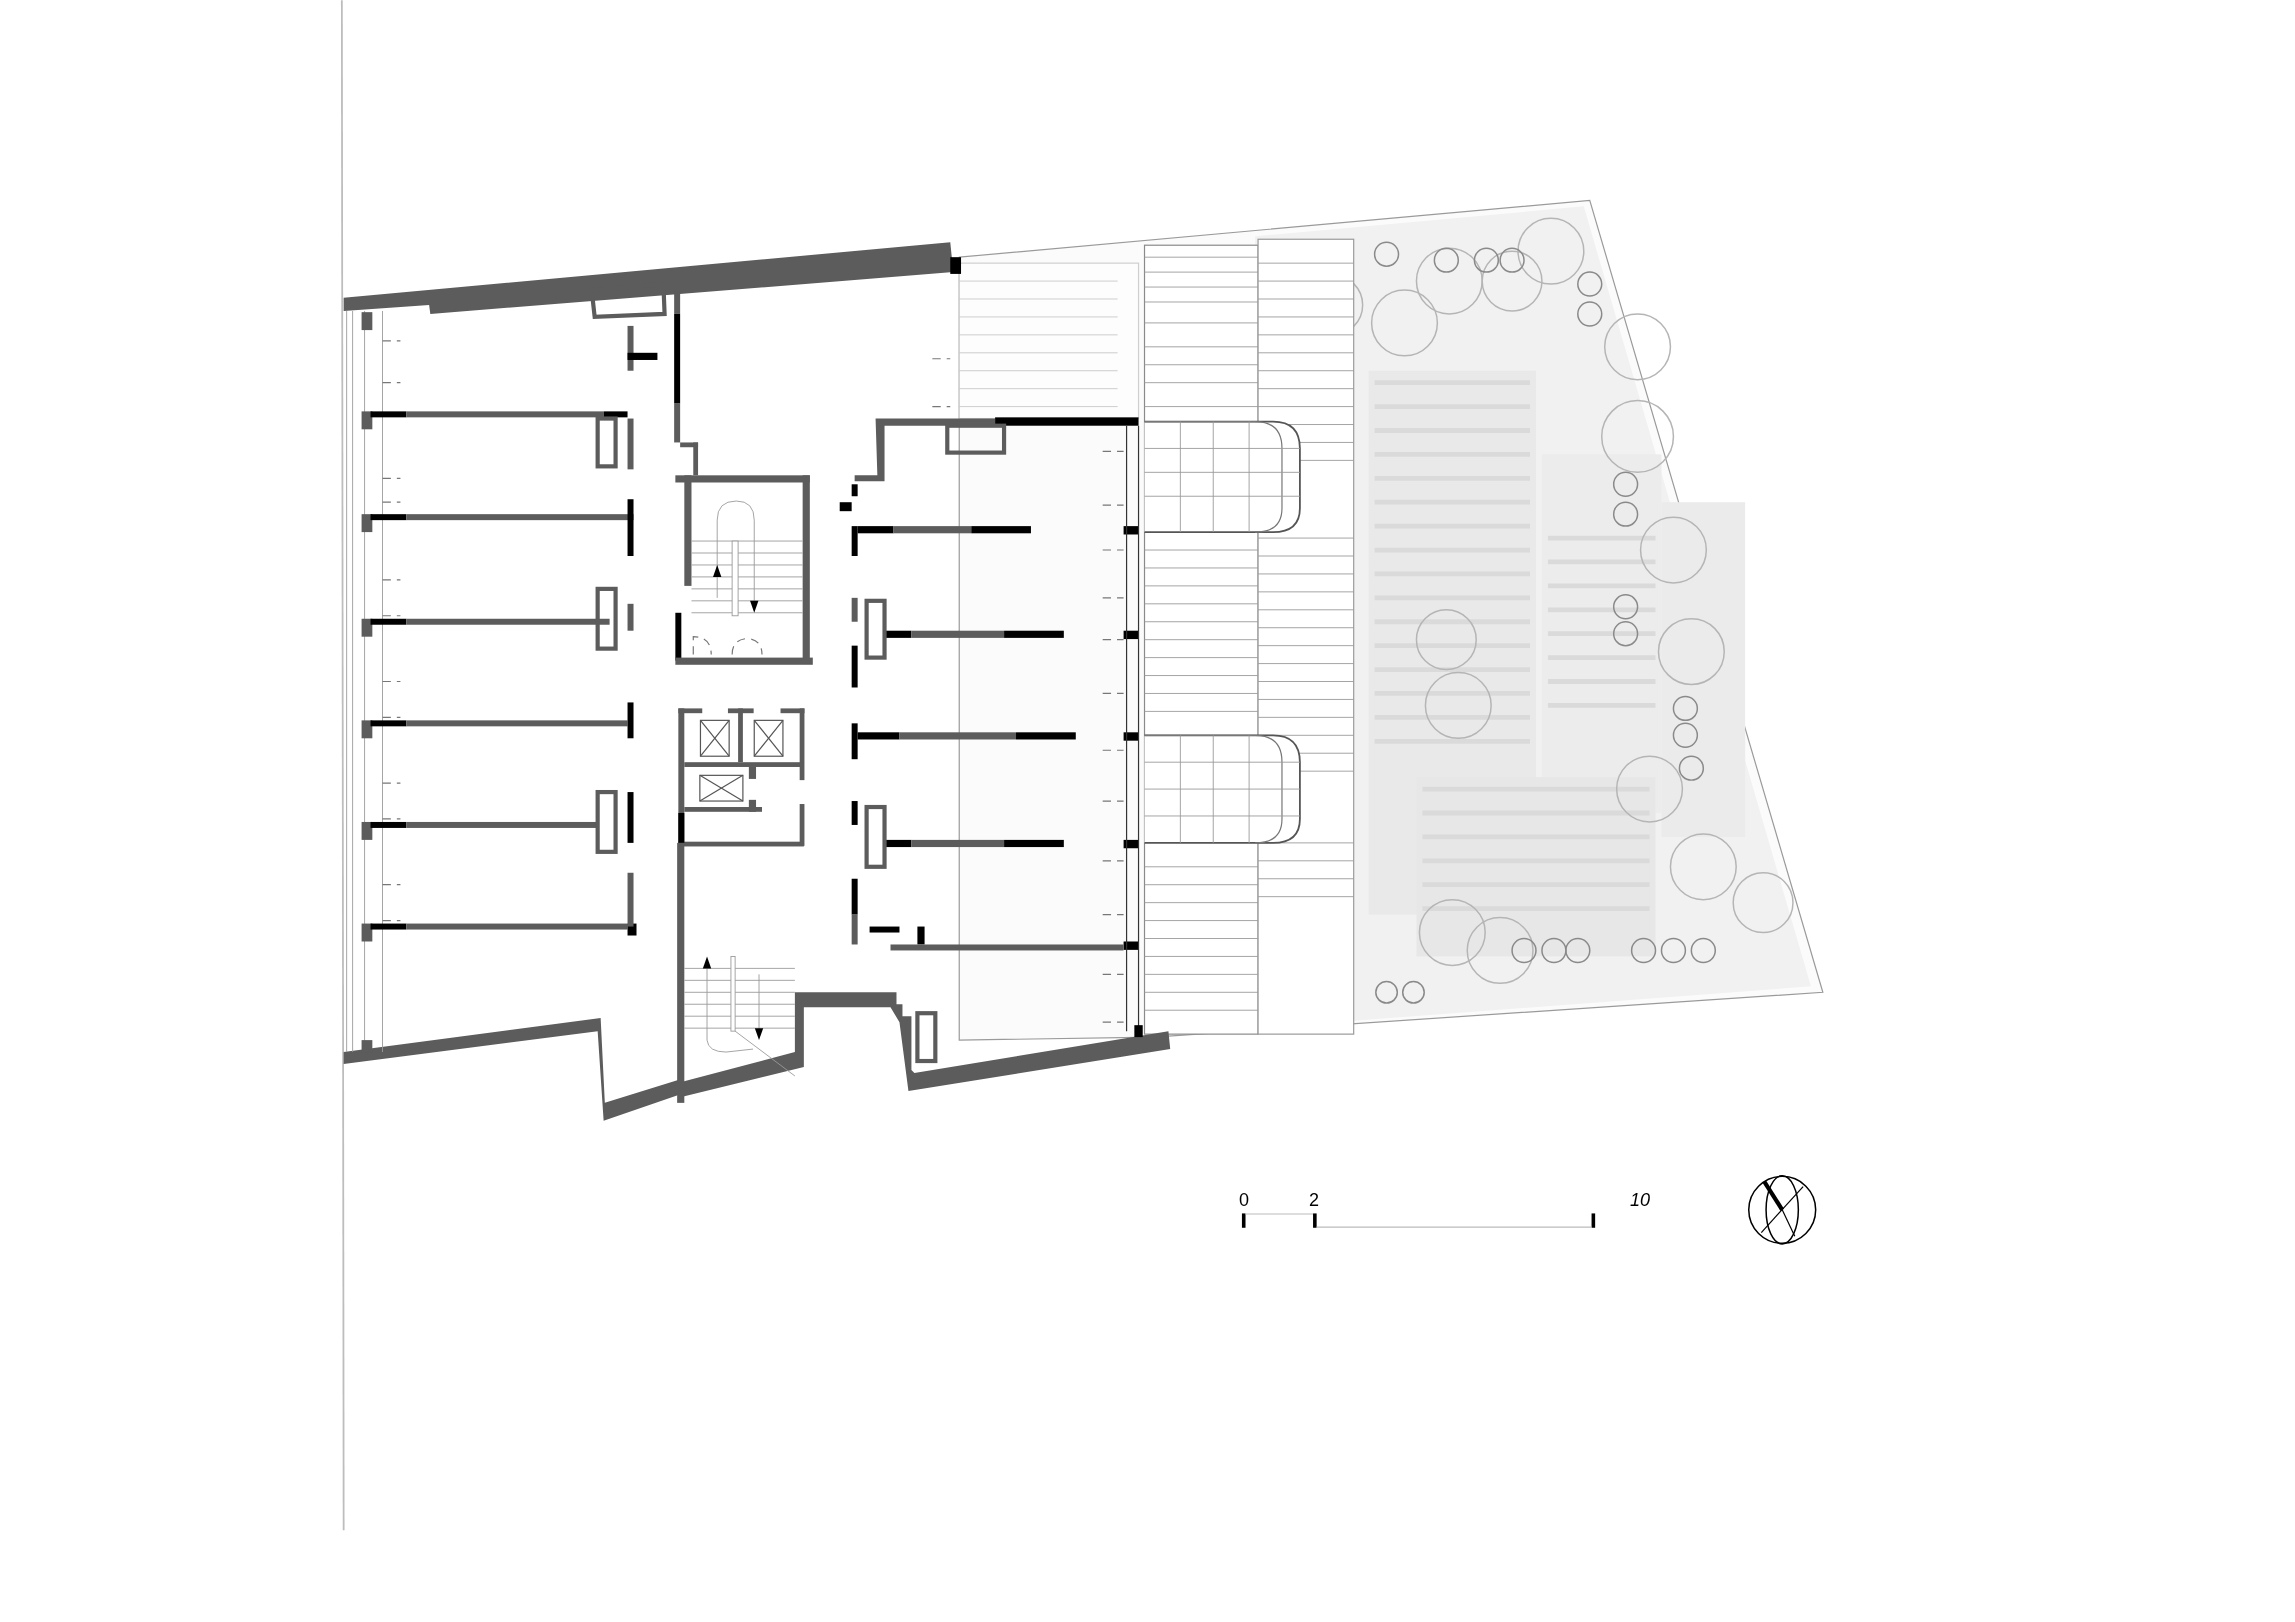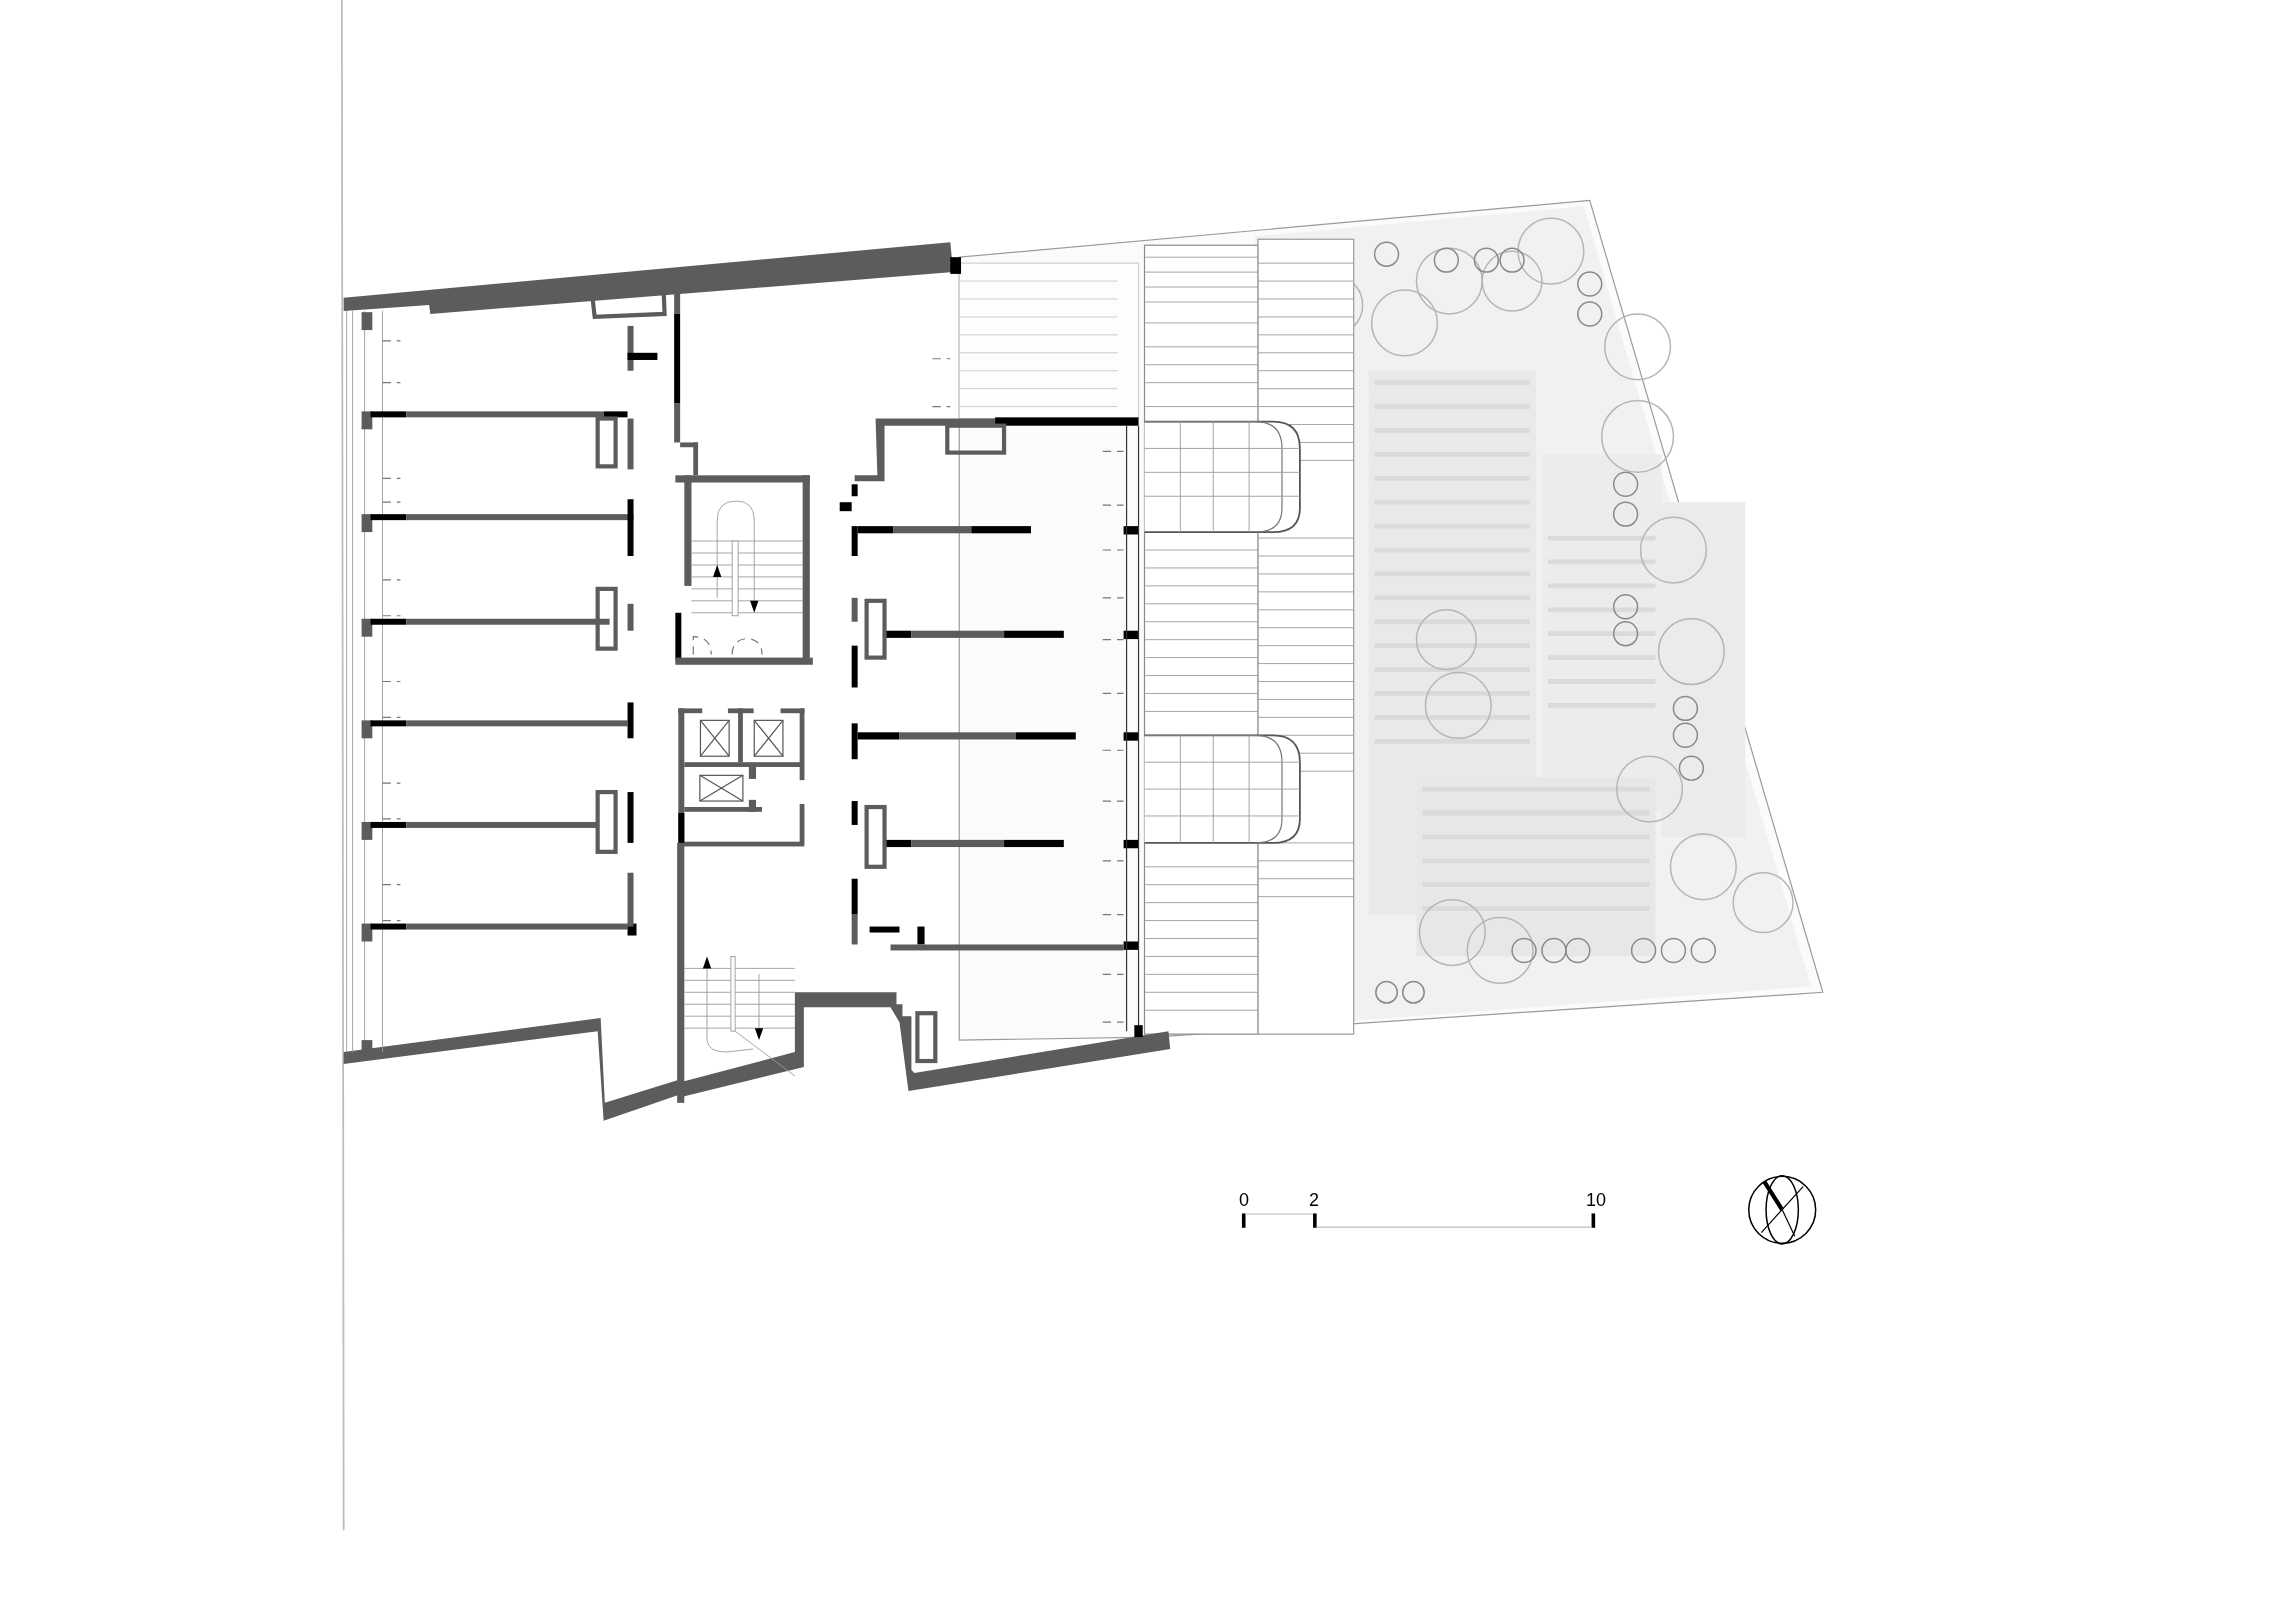--- a/index.html
+++ b/index.html
@@ -442,14 +442,14 @@
     <ellipse cx="2982" cy="2024" rx="27" ry="57" fill="none" stroke="#000" stroke-width="2.5" transform="rotate(0 2982 2024)"></ellipse>
     <circle cx="2982" cy="2024" r="56" fill="none" stroke="#000" stroke-width="2.5"></circle>
     <line x1="2952" y1="1977" x2="2982" y2="2024" stroke="#000" stroke-width="7"></line>
     <line x1="2982" y1="2024" x2="3003" y2="2068" stroke="#000" stroke-width="2"></line>
     <line x1="3017" y1="1985" x2="2947" y2="2062" stroke="#000" stroke-width="2"></line>
   </g>
 </svg>
 
 <div class="scale-label" style="left:1239px; top:1190px;">0</div>
 <div class="scale-label" style="left:1309px; top:1190px;">2</div>
-<div class="scale-label" style="left:1586px; top:1190px;">10</div>
+<div class="scale-label" style="left:1630px; top:1190px;font-style:italic;">10</div>
 
 
 </body></html>

